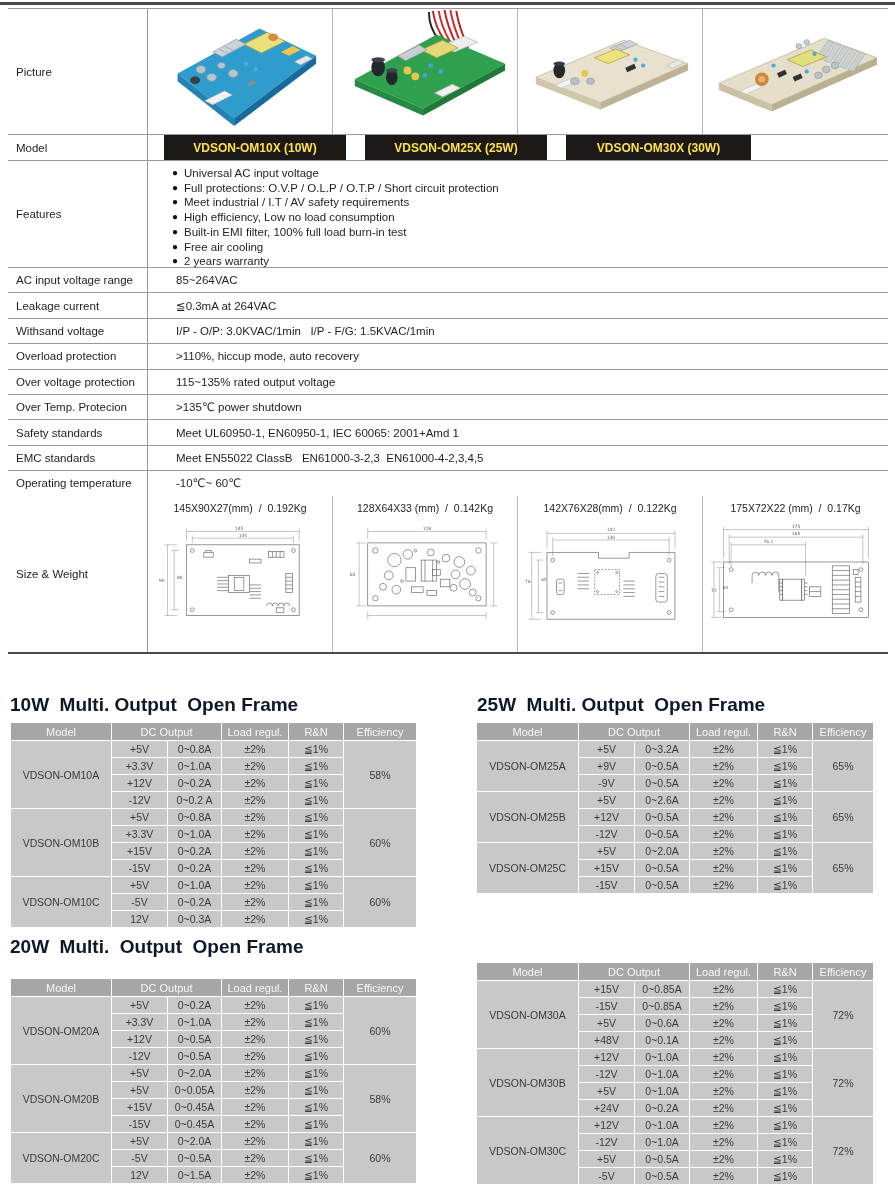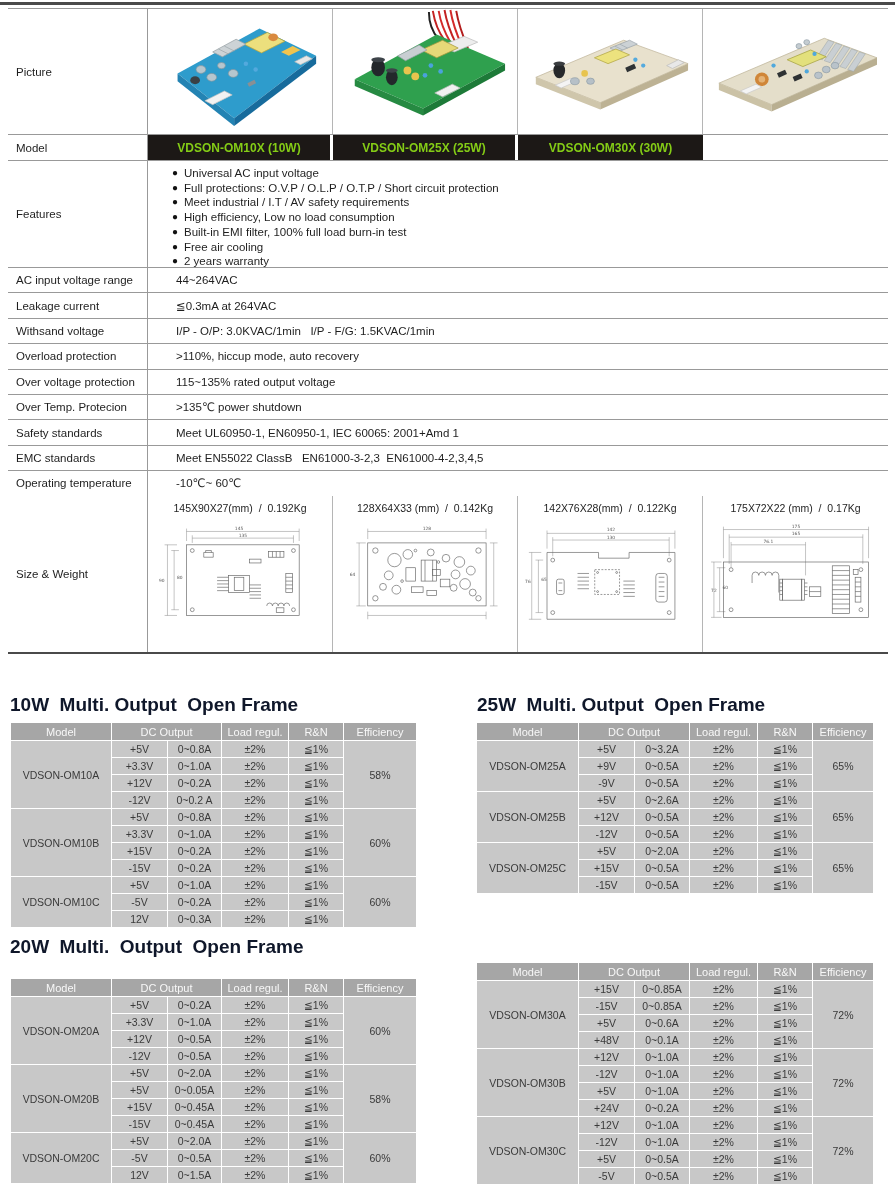--- a/index.html
+++ b/index.html
@@ -13,23 +13,23 @@
   .mt-row{display:flex;border-bottom:1px solid #999;}
   .mt-row:last-child{border-bottom:none;}
   .mt-label{width:140px;min-width:140px;border-right:1px solid #999;display:flex;align-items:center;
             padding-left:8px;box-sizing:border-box;font-size:11.5px;color:#1e1e1e;}
   .mt-cells{flex:1;display:flex;}
   .mt-col{width:25%;box-sizing:border-box;border-right:1px solid #b5b5b5;display:flex;
           flex-direction:column;align-items:center;justify-content:flex-start;}
   .mt-col:last-child{border-right:none;}
   .row-picture{height:125px;}
   .row-model{height:25px;}
-  .model-cell{width:25%;box-sizing:border-box;background:#1c1816;color:#84cc16;font-weight:bold;
+  .model-cell{width:25%;box-sizing:border-box;background:#1c1816;color:#fde047;font-weight:bold;
               font-size:12px;display:flex;align-items:center;justify-content:center;
-              border-right:3px solid #fff;}
+              border-right:3px solid #fff;margin-left:16px;}
   .model-cell:last-child{border-right:none;}
   .row-features{height:106px;}
   .features-box{flex:1;padding:5px 0 0 24px;}
   .feature-item{display:flex;font-size:11.5px;line-height:14.7px;color:#1e1e1e;}
   .bullet{width:12px;color:#111;font-size:10px;line-height:14.7px;}
   .spec-row{height:24.4px;}
   .spec-value{flex:1;display:flex;align-items:center;padding-left:28px;font-size:11.5px;
               color:#1e1e1e;white-space:pre;}
   .row-size{height:156px;}
   .size-cell-text{height:24px;display:flex;align-items:center;justify-content:center;
@@ -200,21 +200,21 @@
           <div class="feature-item">
             <span class="bullet">●</span>
             <span>2 years warranty</span>
           </div>
         </div>
     </div>
 
     <div id="spec-rows">
         <div class="mt-row spec-row">
           <div class="mt-label">AC input voltage range</div>
-          <div class="spec-value">44~264VAC</div>
+          <div class="spec-value">85~264VAC</div>
         </div>
         <div class="mt-row spec-row">
           <div class="mt-label">Leakage current</div>
           <div class="spec-value">≦0.3mA at 264VAC</div>
         </div>
         <div class="mt-row spec-row">
           <div class="mt-label">Withsand voltage</div>
           <div class="spec-value">I/P - O/P: 3.0KVAC/1min   I/P - F/G: 1.5KVAC/1min</div>
         </div>
         <div class="mt-row spec-row">

